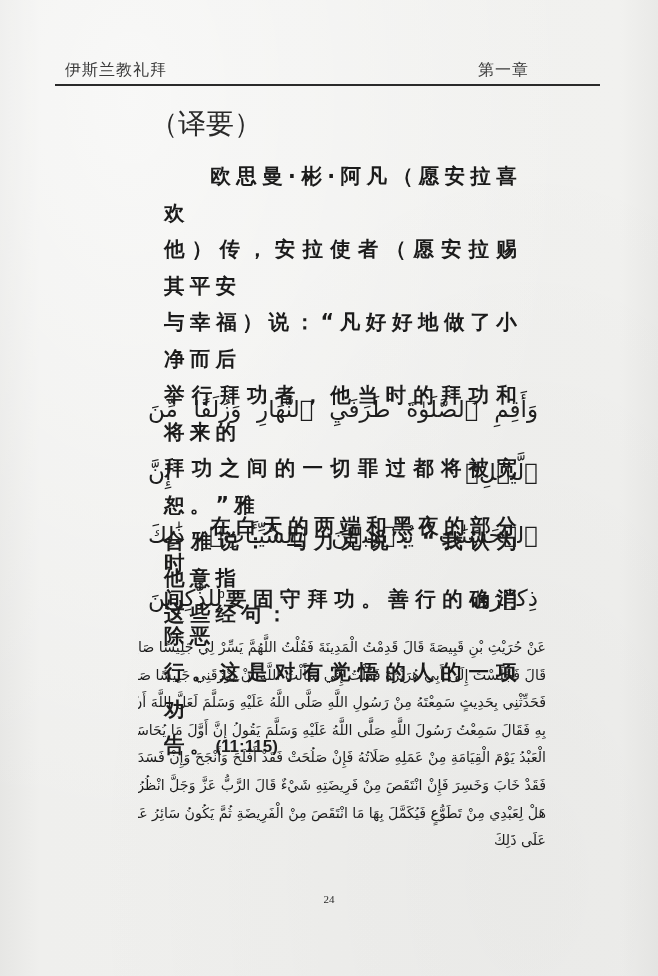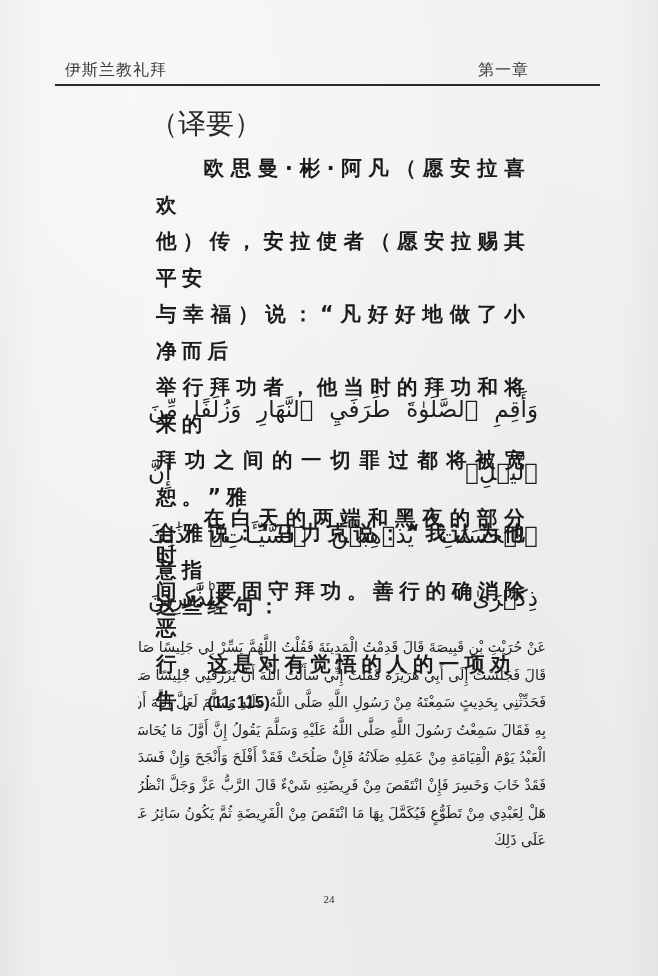--- a/index.html
+++ b/index.html
@@ -67,21 +67,21 @@
       margin-left: 2px;
     }
     .zh-para {
       font-family: "DejaVu Sans", sans-serif;
       font-weight: bold;
       font-size: 20.5px;
       line-height: 36.5px;
       color: #1b1b1b;
       letter-spacing: 5.2px;
       text-align: justify;
-      margin: 8px;
+      margin: 16px;
     }
     .zh-para .indent {
       display: inline-block;
       width: 46px;
     }
 
     
     .verse {
       position: absolute;
       left: 148px;

